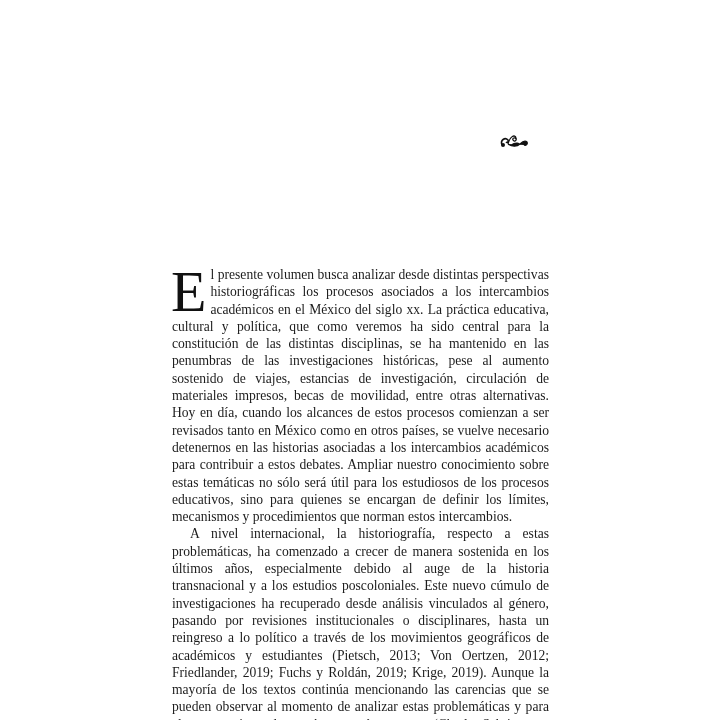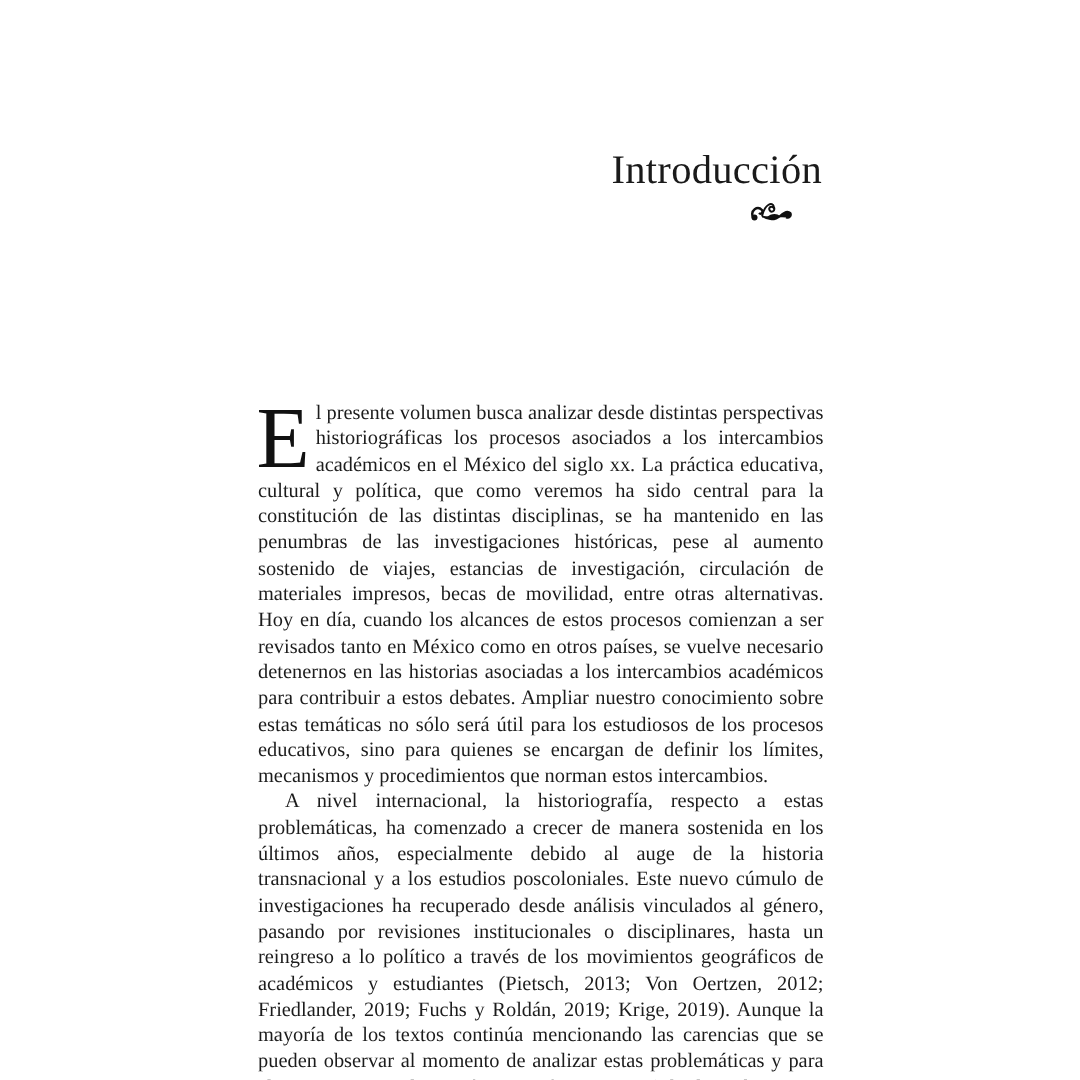--- a/index.html
+++ b/index.html
@@ -21,21 +21,20 @@
   .body-text p.indent { text-indent:18px; }
   .dropcap {
     float:left; font-size:58px; line-height:46px; margin:3px 4px 0 -1px;
     font-family:"Liberation Serif","DejaVu Serif",serif; color:#111;
   }
 </style>
 </head>
 <body>
 
 <div class="page">
-  <h1 class="chapter-title">Introducción</h1>
 
   <svg class="ornament" viewBox="0 0 30 20">
     <path d="M3 15 C1 10 6 7 9 10 C10 12 8 13 7 12" fill="none" stroke="#111" stroke-width="1.6"></path>
     <circle cx="4" cy="15" r="2" fill="#111"></circle>
     <path d="M9 14 C11 6 16 4 17 8 C18 11 15 12 14 10 C13 8 16 7 17 9" fill="none" stroke="#111" stroke-width="1.3"></path>
     <path d="M9 14 C13 17 18 17 21 14 C23 12 26 10 28 12 C29 14 27 16 25 15" fill="#111" stroke="#111" stroke-width="1.2"></path>
     <path d="M12 15 C15 12 19 12 21 14 C18 16 14 16 12 15 Z" fill="#111"></path>
   </svg>
 
   <div class="body-text">

